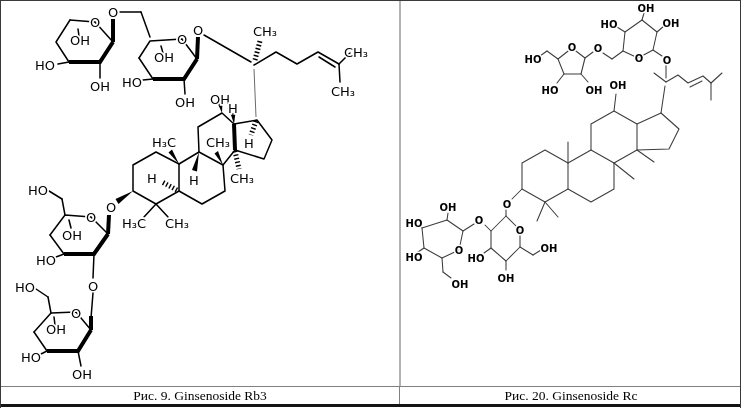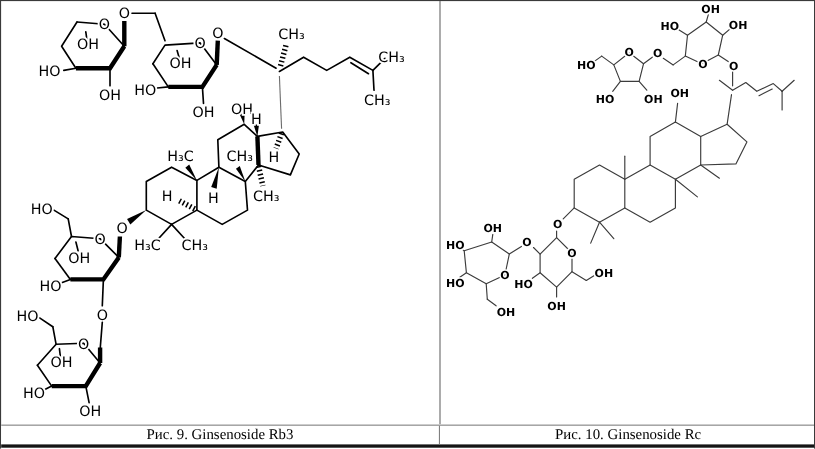--- a/index.html
+++ b/index.html
@@ -2,21 +2,21 @@
 <html><head>
 <meta charset="utf-8">
 <style>
   html,body{margin:0;padding:0;background:#fff;}
   .frame{position:relative;width:741px;height:408px;background:#fff;box-sizing:border-box;
          font-family:"DejaVu Sans",sans-serif;overflow:hidden;
          border-left:1px solid #3a3a3a;border-top:1px solid #3a3a3a;border-right:1px solid #3a3a3a;}
   .art{position:absolute;left:0;top:0;}
   .captions{position:absolute;left:0;top:385px;width:741px;height:17px;display:flex;
             border-top:1px solid #808080;border-bottom:3px solid #141414;background:#fff;}
-  .cap-cell{display:flex;justify-content:center;
+  .cap-cell{display:flex;align-items:center;justify-content:center;
             font-family:"Liberation Serif","DejaVu Serif",serif;font-size:13.5px;color:#000;}
   .cap-left{width:398px;border-right:1px solid #808080;}
   .cap-right{flex:1;}
   
   .b  {stroke:#000;stroke-width:1.5;fill:none;stroke-linecap:round;stroke-linejoin:round;}
   .bb {stroke:#000;stroke-width:4;fill:none;stroke-linecap:butt;}
   .thin{stroke:#6b6b6b;stroke-width:1;fill:none;}
   .hash{stroke:#000;stroke-width:5;stroke-dasharray:1.4 2.2;fill:none;}
   .wedge{fill:#000;stroke:none;}
   .r  {stroke:#3c3c3c;stroke-width:1.05;fill:none;stroke-linecap:round;stroke-linejoin:round;}
@@ -234,16 +234,16 @@
         <text class="rlab" x="459" y="286.5">OH</text>
       </g>
     </g>
   </svg>
 
   <div class="captions">
     <div class="cap-cell cap-left">
       <span>Рис. 9. Ginsenoside Rb3</span>
     </div>
     <div class="cap-cell cap-right">
-      <span>Рис. 10. Ginsenoside Rc</span>
+      <span>Рис. 20. Ginsenoside Rc</span>
     </div>
   </div>
 </div>
 
 </body></html>

